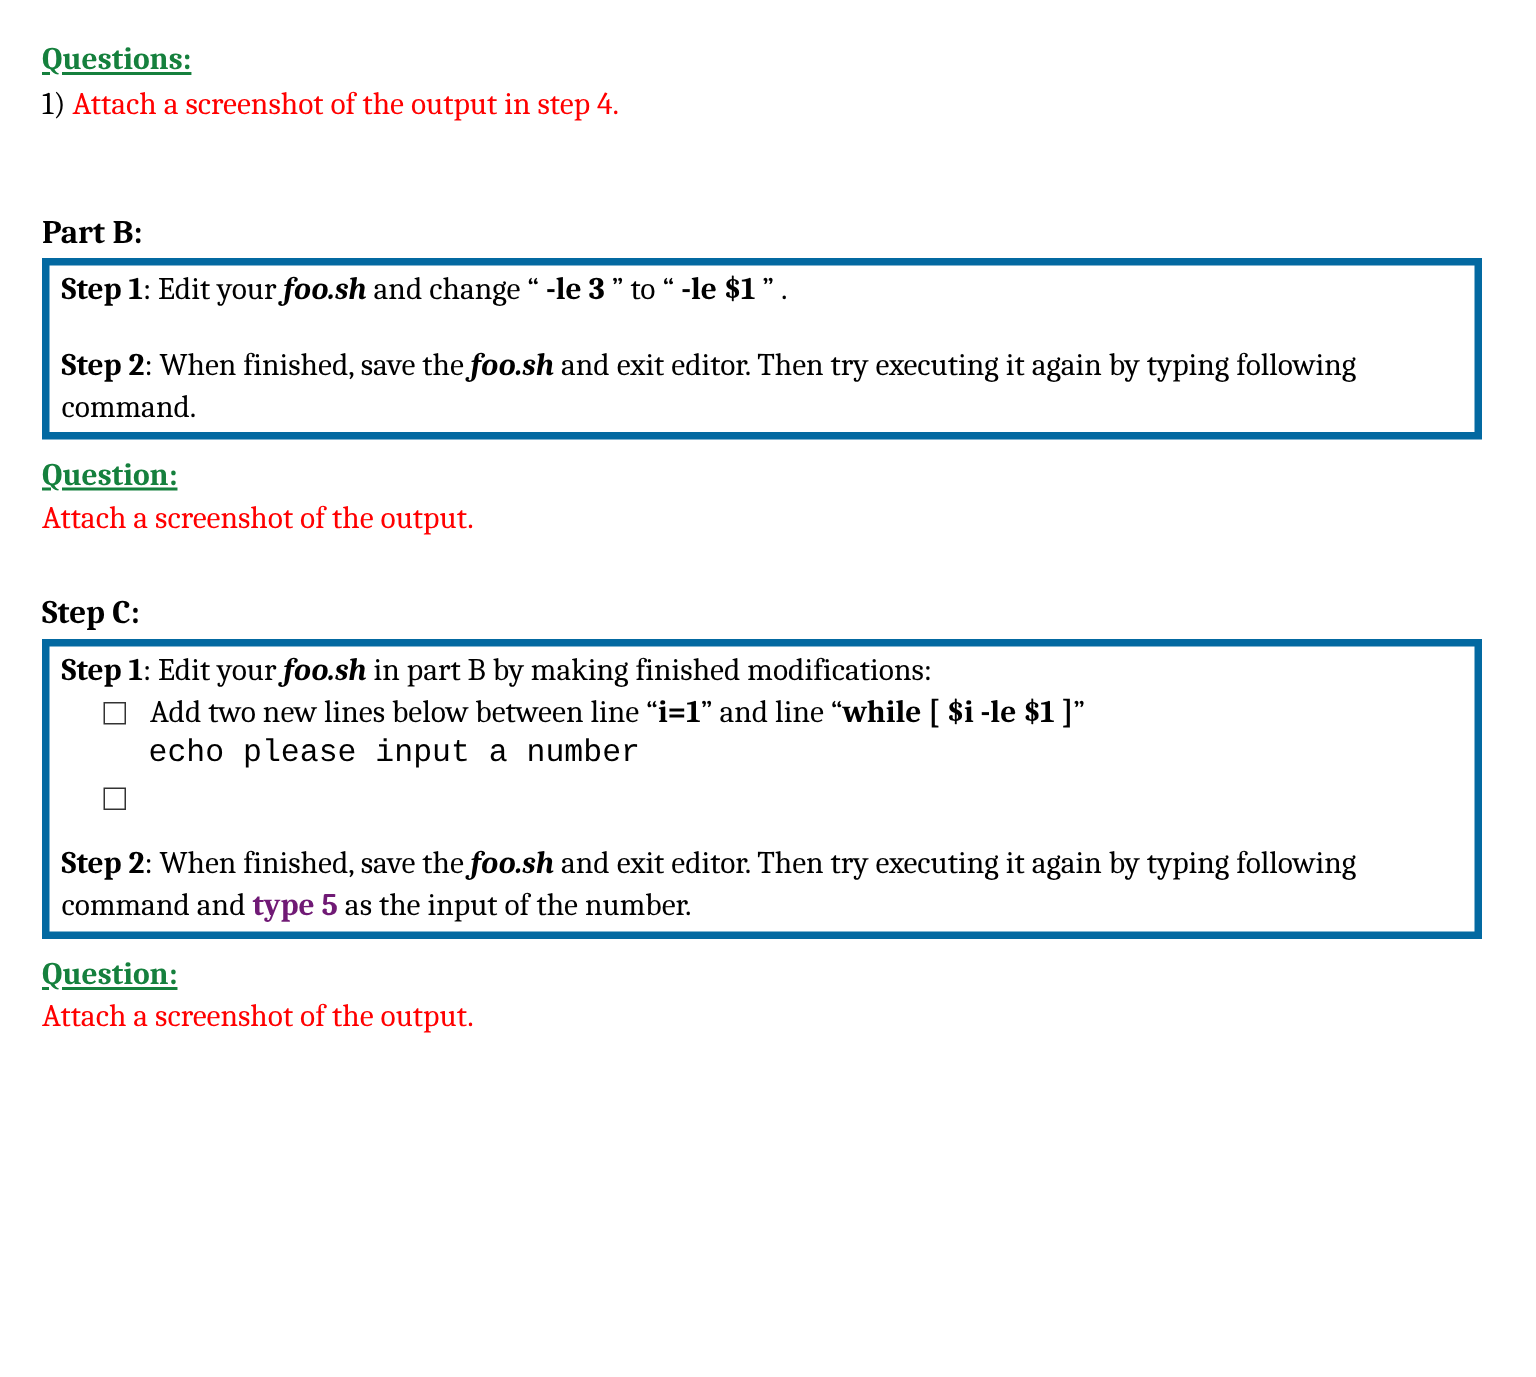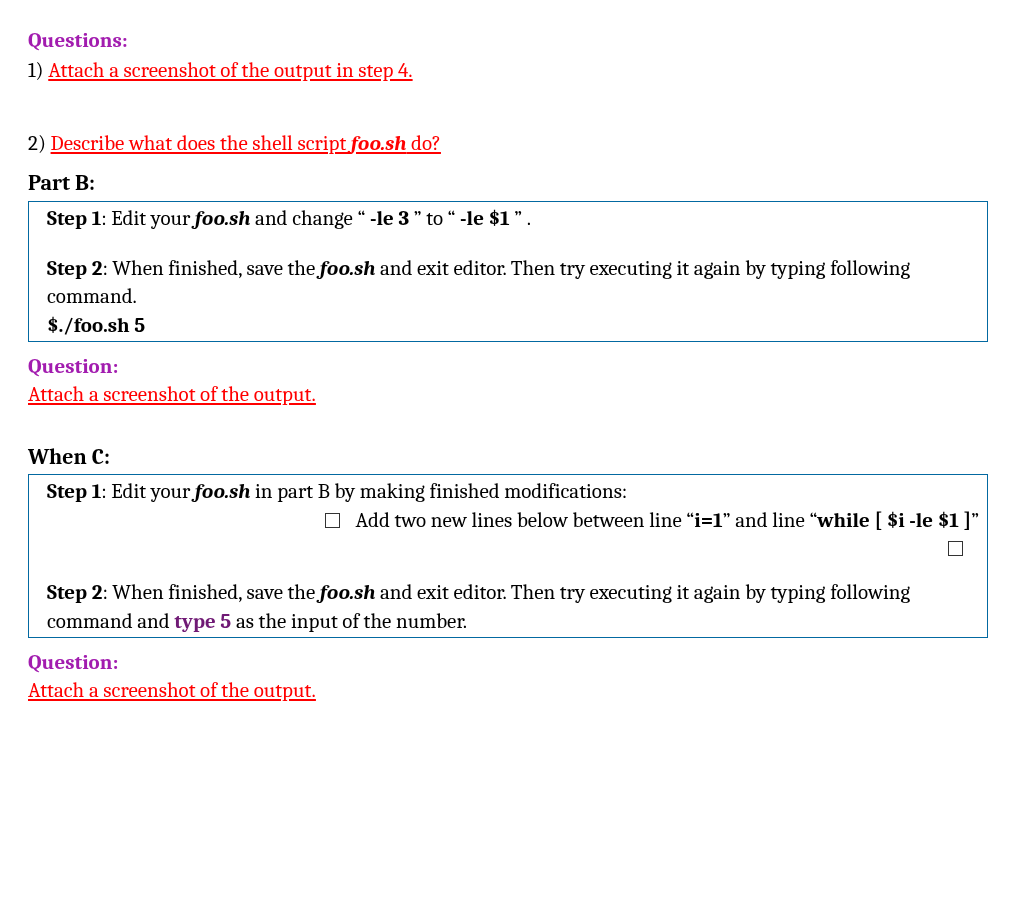--- a/index.html
+++ b/index.html
@@ -9,49 +9,48 @@
     width: 1024px;
     font-family: Cambria, Georgia, "Times New Roman", serif;
     font-size: 21px;
     color: #000;
     line-height: 1.35;
   }
   .page {
     padding: 26px 36px 20px 28px;
   }
   .qhead {
-    color: #a21caf;
+    color: #15803d;
     font-weight: bold;
+    text-decoration: underline;
   }
   .redlink {
     color: #ff0000;
-    text-decoration: underline;
   }
   .part {
     font-weight: bold;
     font-size: 22px;
     margin-top: 12px;
   }
   .box {
-    border: 1px solid #0369a1;
-    padding: 2px 8px 2px 18px;
+    border: 5px solid #0369a1;
+    padding: 2px 8px 2px 8px;
     margin-top: 2px;
   }
   .step { margin: 0; }
   .stepnum { font-weight: bold; }
   .fi { font-style: italic; font-weight: bold; }
   .b  { font-weight: bold; }
   .mono { font-family: "Courier New", monospace; font-size: 21px; }
   .gap { height: 22px; }
   .gap-sm { height: 10px; }
   .bullet-row {
     display: flex;
     align-items: flex-start;
     margin-left: 28px;
-    justify-content: flex-end;
   }
   .bullet-box {
     display: inline-block;
     width: 13px; height: 13px;
     border: 1px solid #333;
     margin-top: 7px;
     margin-right: 16px;
     flex: 0 0 auto;
   }
   .indent { margin-left: 58px; }
@@ -67,60 +66,57 @@
     <span class="qhead">Questions:</span>
   </div>
 
   <div class="qline">
     <span>1) </span><span class="redlink">Attach a screenshot of the output in step 4.</span>
   </div>
 
   <div class="gap"></div>
   <div class="gap"></div>
 
-  <div>
-    <span>2) </span><span class="redlink">Describe what does the shell script </span><span class="redlink fi">foo.sh</span><span class="redlink"> do?</span>
-  </div>
 
   <div class="part">Part B:</div>
 
   <div class="box">
     <p class="step">
       <span class="stepnum">Step 1</span><span>: Edit your </span><span class="fi">foo.sh</span><span> and change “ </span><span class="b">-le 3</span><span> ” to “  </span><span class="b">-le $1</span><span> ” .</span>
     </p>
     <div class="gap"></div>
     <p class="step">
       <span class="stepnum">Step 2</span><span>: When finished, save the </span><span class="fi">foo.sh</span><span> and exit editor. Then try executing it again by typing following command.</span>
     </p>
-    <p class="step b">$./foo.sh 5</p>
   </div>
 
   <div class="gap-sm"></div>
   <div>
     <span class="qhead">Question:</span>
   </div>
   <div>
     <span class="redlink">Attach a screenshot of the output.</span>
   </div>
 
   <div class="gap"></div>
 
-  <div class="part">When C:</div>
+  <div class="part">Step C:</div>
 
   <div class="box">
     <p class="step">
       <span class="stepnum">Step 1</span><span>: Edit your </span><span class="fi">foo.sh</span><span> in part B by making finished modifications:</span>
     </p>
 
     <div class="bullet-row">
       <span class="bullet-box"></span>
       <div>
         <span>Add two new lines below between line “</span><span class="b">i=1</span><span>” and line “</span><span class="b">while [ $i -le $1 ]</span><span>”</span>
       </div>
     </div>
+    <div class="indent mono">echo please input a number</div>
 
     <div class="bullet-row">
       <span class="bullet-box"></span>
     </div>
 
     <div class="gap"></div>
 
     <p class="step">
       <span class="stepnum">Step 2</span><span>: When finished, save the </span><span class="fi">foo.sh</span><span> and exit editor. Then try executing it again by typing following command and </span><span class="purple">type 5</span><span> as the input of the number.</span>
     </p>

